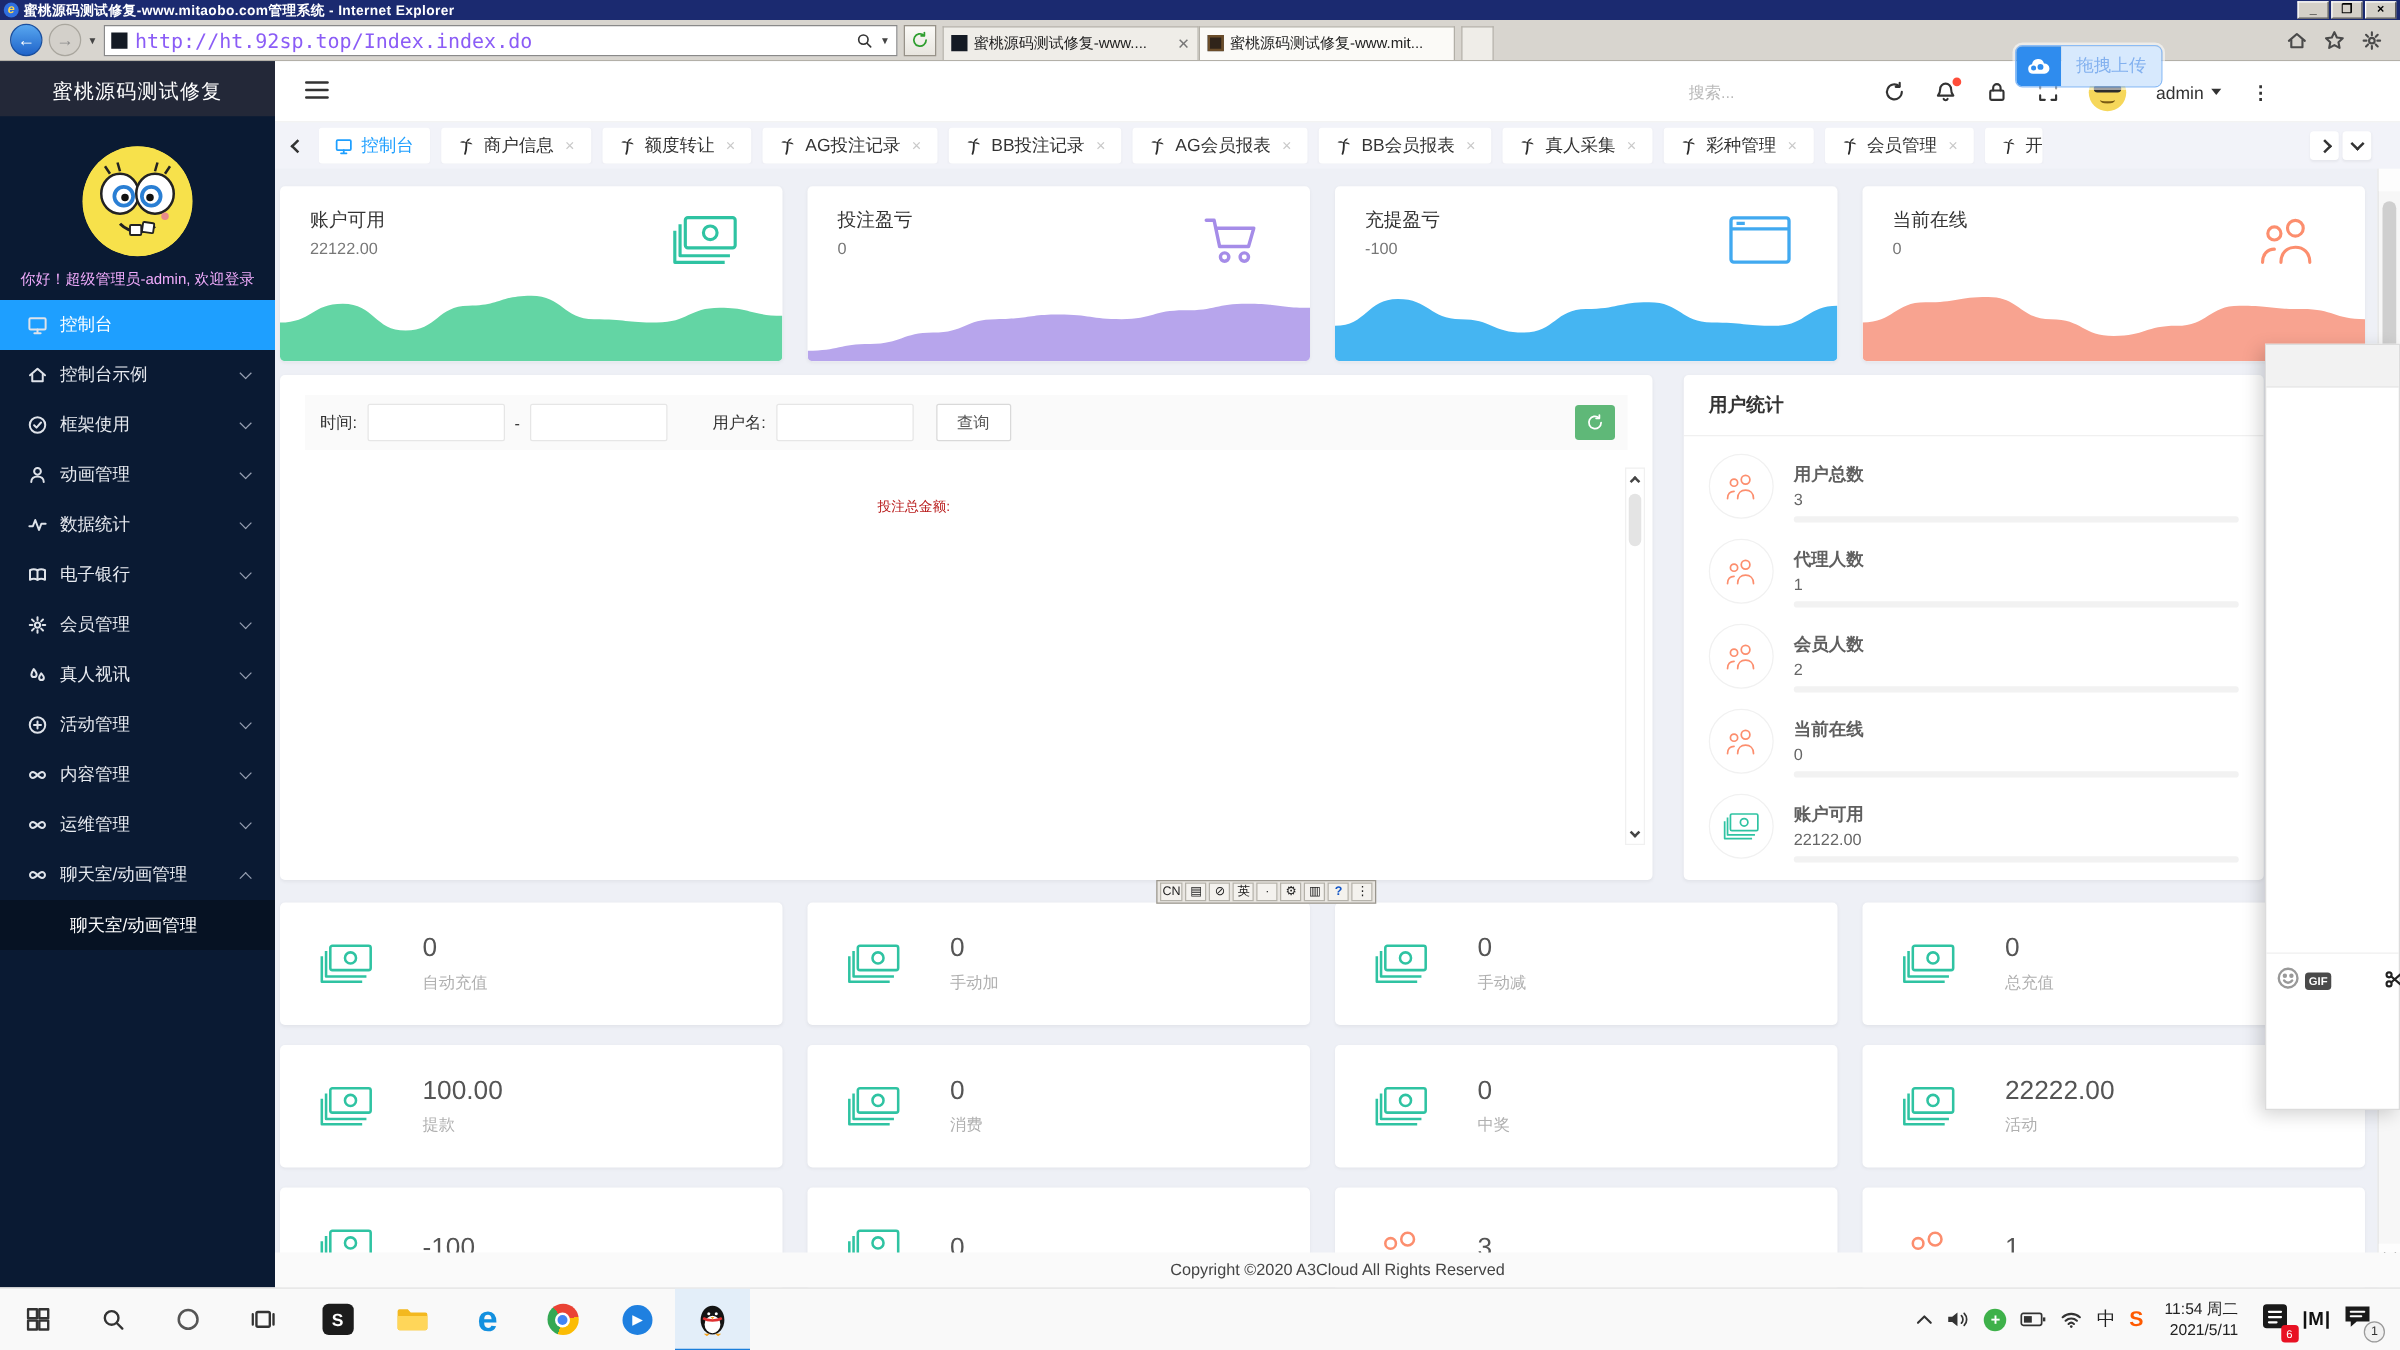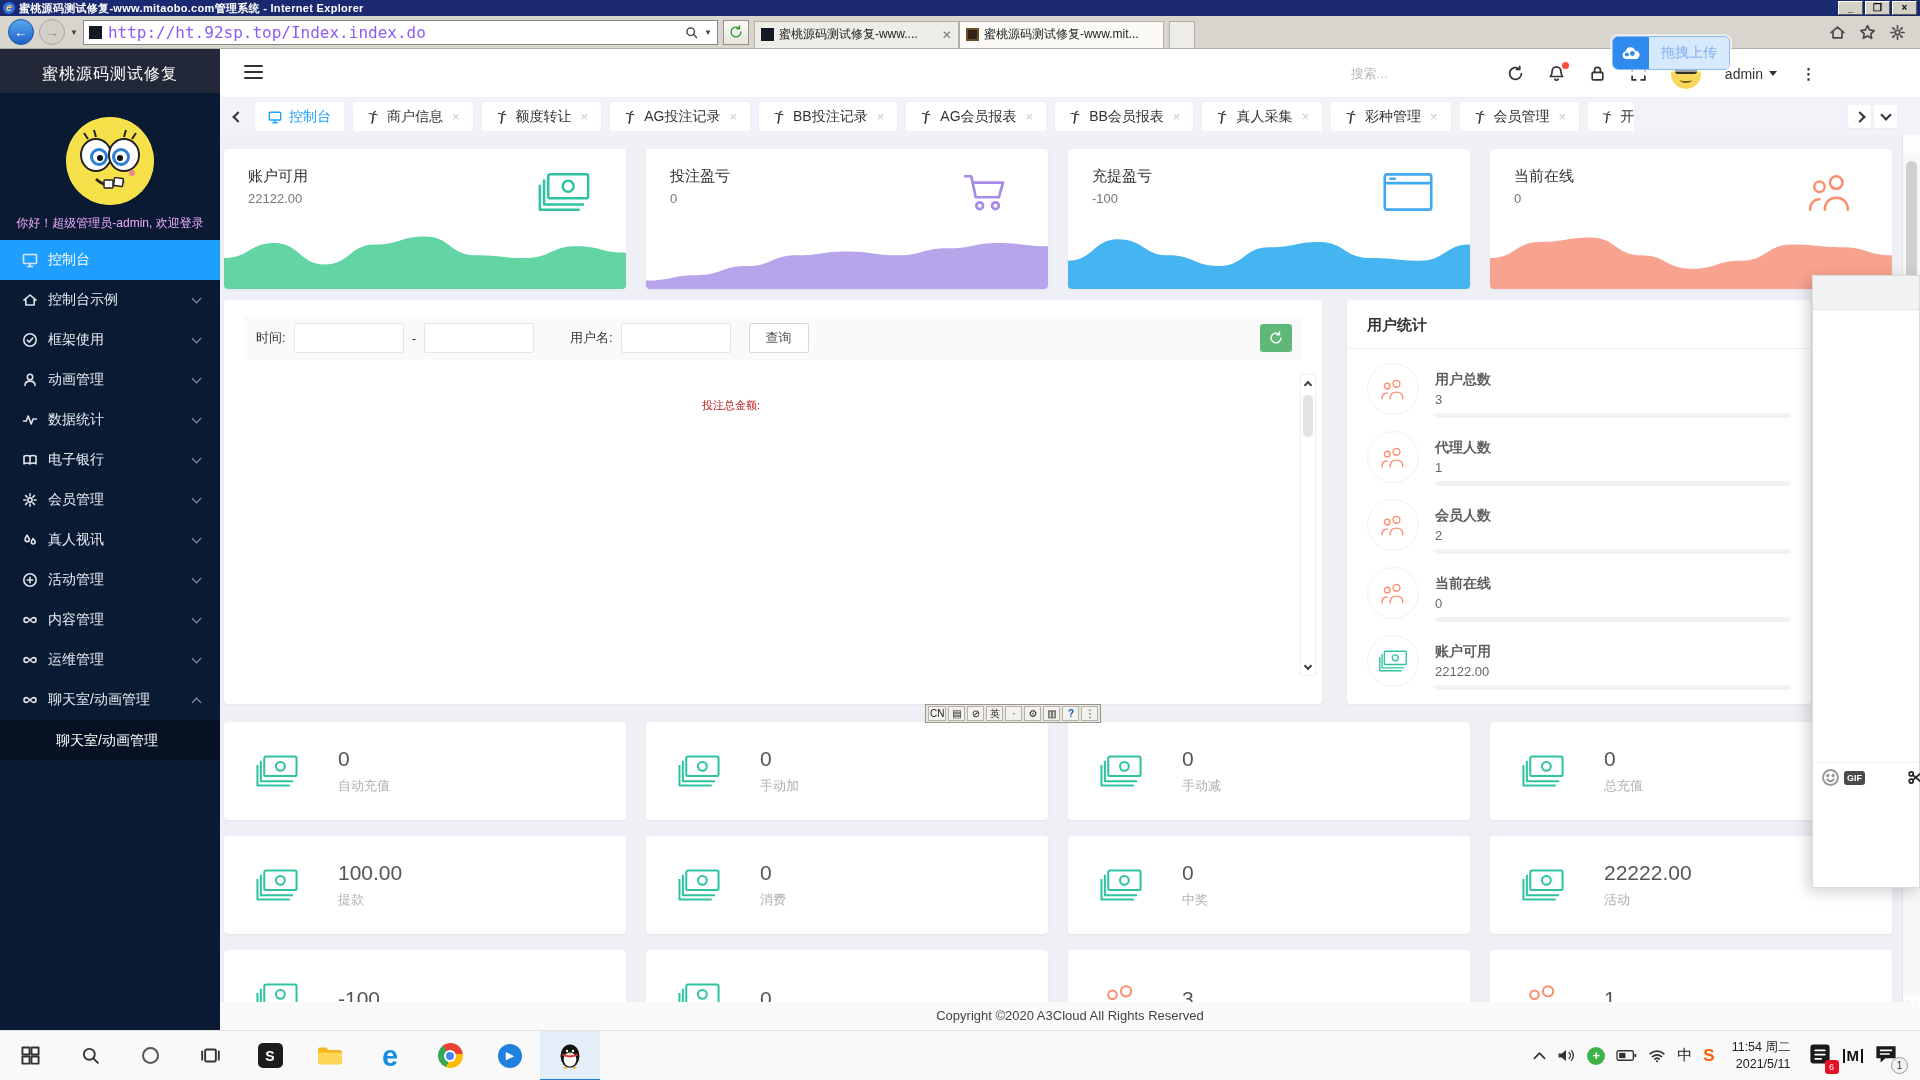--- a/index.html
+++ b/index.html
@@ -114,21 +114,21 @@
 #imebar{position:absolute;left:925px;top:655px;height:19px;background:#e9e6e1;border:1px solid #9a968e;display:flex;align-items:center;padding:0 2px;gap:2px;z-index:9}
 .imeb{min-width:17px;height:15px;background:#f4f2ee;border:1px solid #b5b2aa;font-size:10px;line-height:13px;text-align:center;color:#222;padding:0 1px}
 .imeb.blue{color:#1456c6;font-weight:bold}
 
 #pagescroll{position:absolute;right:0;top:86px;width:18px;height:895px;background:#f7f7f7;border-left:1px solid #e4e4e4;z-index:6}
 #pagescroll .parr{position:absolute;left:0;width:17px;height:18px;display:flex;align-items:center;justify-content:center;background:#fdfdfd}
 .pthumb{position:absolute;left:3px;top:26px;width:11px;height:120px;background:#cfcfcf;border-radius:6px}
 
 #qqpanel{position:absolute;left:1812px;top:226px;width:108px;height:613px;background:#fff;border:1px solid #dcdcdc;box-shadow:-4px 4px 14px rgba(0,0,0,.18);z-index:40}
 #qqtop{height:34px;background:#f2f2f2;border-bottom:1px solid #e6e6e6}
-#qqtools{position:absolute;left:0;top:486px;width:100%;height:30px;border-top:1px solid #f0f0f0;display:flex;align-items:center;gap:4px;padding-left:8px}
+#qqtools{position:absolute;left:0;top:486px;width:100%;height:30px;border-top:1px solid #f0f0f0;display:flex;align-items:flex-end;gap:4px;padding-left:8px}
 .gifbadge{background:#4a4a4a;color:#fff;font-size:9px;font-weight:bold;border-radius:3px;padding:2px 3px}
 
 #taskbar{position:absolute;left:0;top:1030px;width:1920px;height:50px;background:#f9f9f9;border-top:1px solid #e2e2e2;display:flex;align-items:center;z-index:70}
 .tbtn{width:60px;height:50px;display:flex;align-items:center;justify-content:center;position:relative}
 .tbtn.active{background:#e3eef9;box-shadow:inset 0 -2px 0 #1a7edb}
 #tray{margin-left:auto;display:flex;align-items:center;gap:11px;margin-right:14px}
 .trayic{color:#333}
 .timeblock{text-align:right;font-size:12.5px;color:#222;line-height:1.3;margin:0 6px;white-space:nowrap}
 .badge{position:absolute;right:-7px;bottom:-4px;background:#e81123;color:#fff;font-size:9px;min-width:14px;height:14px;border-radius:3px;line-height:14px;text-align:center}
 .cbadge{position:absolute;right:-10px;bottom:-5px;width:17px;height:17px;border-radius:50%;background:#f1f1f1;border:1px solid #9a9a9a;color:#333;font-size:10px;line-height:15px;text-align:center}

